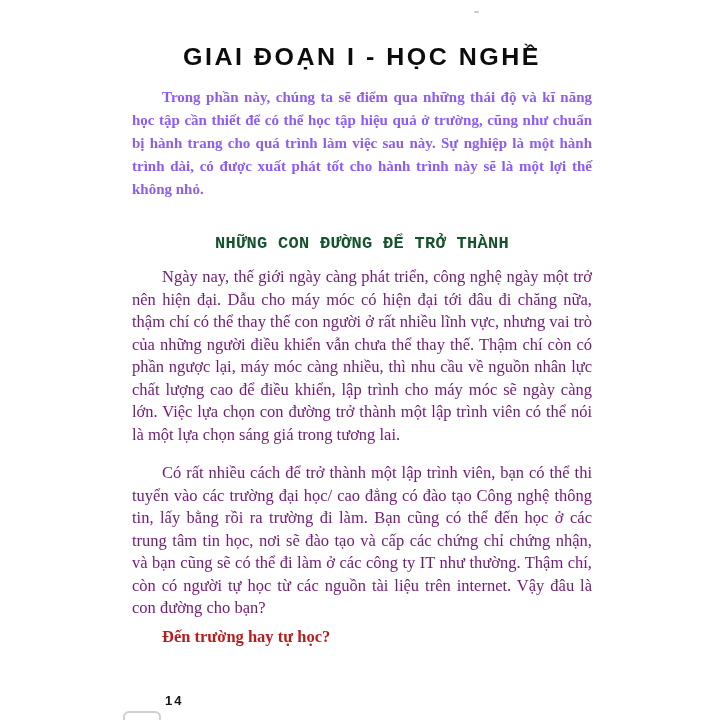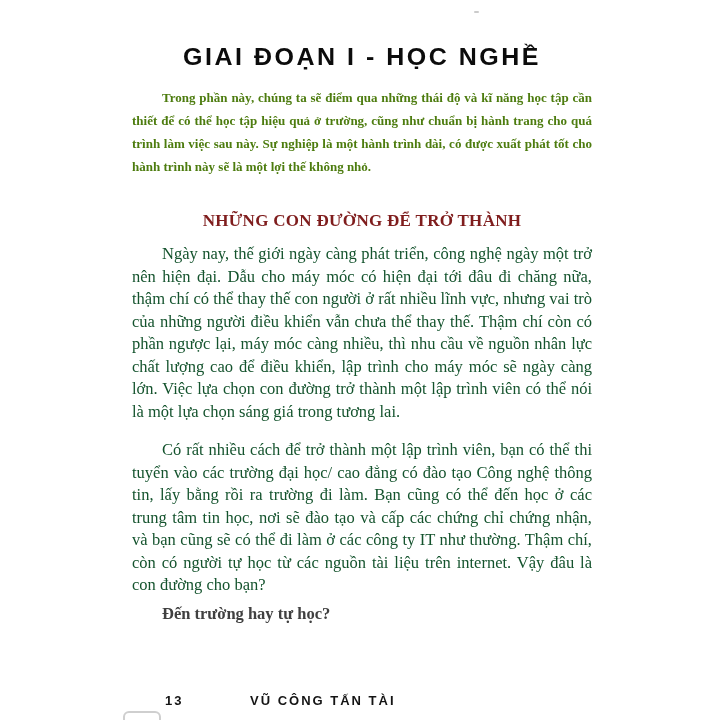--- a/index.html
+++ b/index.html
@@ -24,55 +24,55 @@
     font-size: 25px;
     letter-spacing: 2.5px;
     color: #0c0c0c;
     transform: scaleY(0.96);
     white-space: nowrap;
     margin-bottom: 15px;
   }
   .intro {
     font-family: "Liberation Serif", "DejaVu Serif", serif;
     font-weight: 700;
-    font-size: 13px;
+    font-size: 15px;
     line-height: 23px;
     text-align: justify;
     text-indent: 30px;
-    color: #4d7c0f;
+    color: #8b5cf6;
   }
   .section-heading {
     margin-top: 31px;
     text-align: center;
-    font-family: Liberation Serif, serif;
+    font-family: Liberation Mono, monospace;
     font-weight: 700;
     font-size: 17px;
     line-height: 23px;
     letter-spacing: 0.3px;
-    color: #7f1d1d;
+    color: #14532d;
   }
   .body-para {
     font-family: "Liberation Serif", "DejaVu Serif", serif;
     font-weight: 400;
     font-size: 16.5px;
     line-height: 22.5px;
     text-align: justify;
     text-indent: 30px;
-    color: #14532d;
+    color: #701a75;
   }
   .para-1 { margin-top: 11px; }
   .para-2 { margin-top: 16px; }
   .subheading {
     margin-top: 5px;
     font-family: "Liberation Serif", "DejaVu Serif", serif;
     font-weight: 700;
     font-size: 16.5px;
     line-height: 23px;
     text-indent: 30px;
-    color: #404040;
+    color: #b91c1c;
   }
   .para-3 { margin-top: 2px; }
   .footer {
     position: absolute;
     top: 691px;
     left: 0;
     width: 720px;
     height: 20px;
     font-family: "Liberation Sans", "DejaVu Sans", sans-serif;
     font-weight: 800;
@@ -121,20 +121,19 @@
     <div class="body-para para-1">Ngày nay, thế giới ngày càng phát triển, công nghệ ngày một trở nên hiện đại. Dẫu cho máy móc có hiện đại tới đâu đi chăng nữa, thậm chí có thể thay thế con người ở rất nhiều lĩnh vực, nhưng vai trò của những người điều khiển vẫn chưa thể thay thế. Thậm chí còn có phần ngược lại, máy móc càng nhiều, thì nhu cầu về nguồn nhân lực chất lượng cao để điều khiển, lập trình cho máy móc sẽ ngày càng lớn. Việc lựa chọn con đường trở thành một lập trình viên có thể nói là một lựa chọn sáng giá trong tương lai.</div>
 
     <div class="body-para para-2">Có rất nhiều cách để trở thành một lập trình viên, bạn có thể thi tuyển vào các trường đại học/ cao đẳng có đào tạo Công nghệ thông tin, lấy bằng rồi ra trường đi làm. Bạn cũng có thể đến học ở các trung tâm tin học, nơi sẽ đào tạo và cấp các chứng chỉ chứng nhận, và bạn cũng sẽ có thể đi làm ở các công ty IT như thường. Thậm chí, còn có người tự học từ các nguồn tài liệu trên internet. Vậy đâu là con đường cho bạn?</div>
 
     <div class="subheading">Đến trường hay tự học?</div>
 
 
   </div>
 
   <div class="footer">
-    <span class="page-number">13</span>
-    <span class="author">VŨ CÔNG TẤN TÀI</span>
+    <span class="page-number">14</span>
   </div>
 
   <div class="corner-box"></div>
   <div class="scan-speck"></div>
 
 </div>
 
 </body></html>

